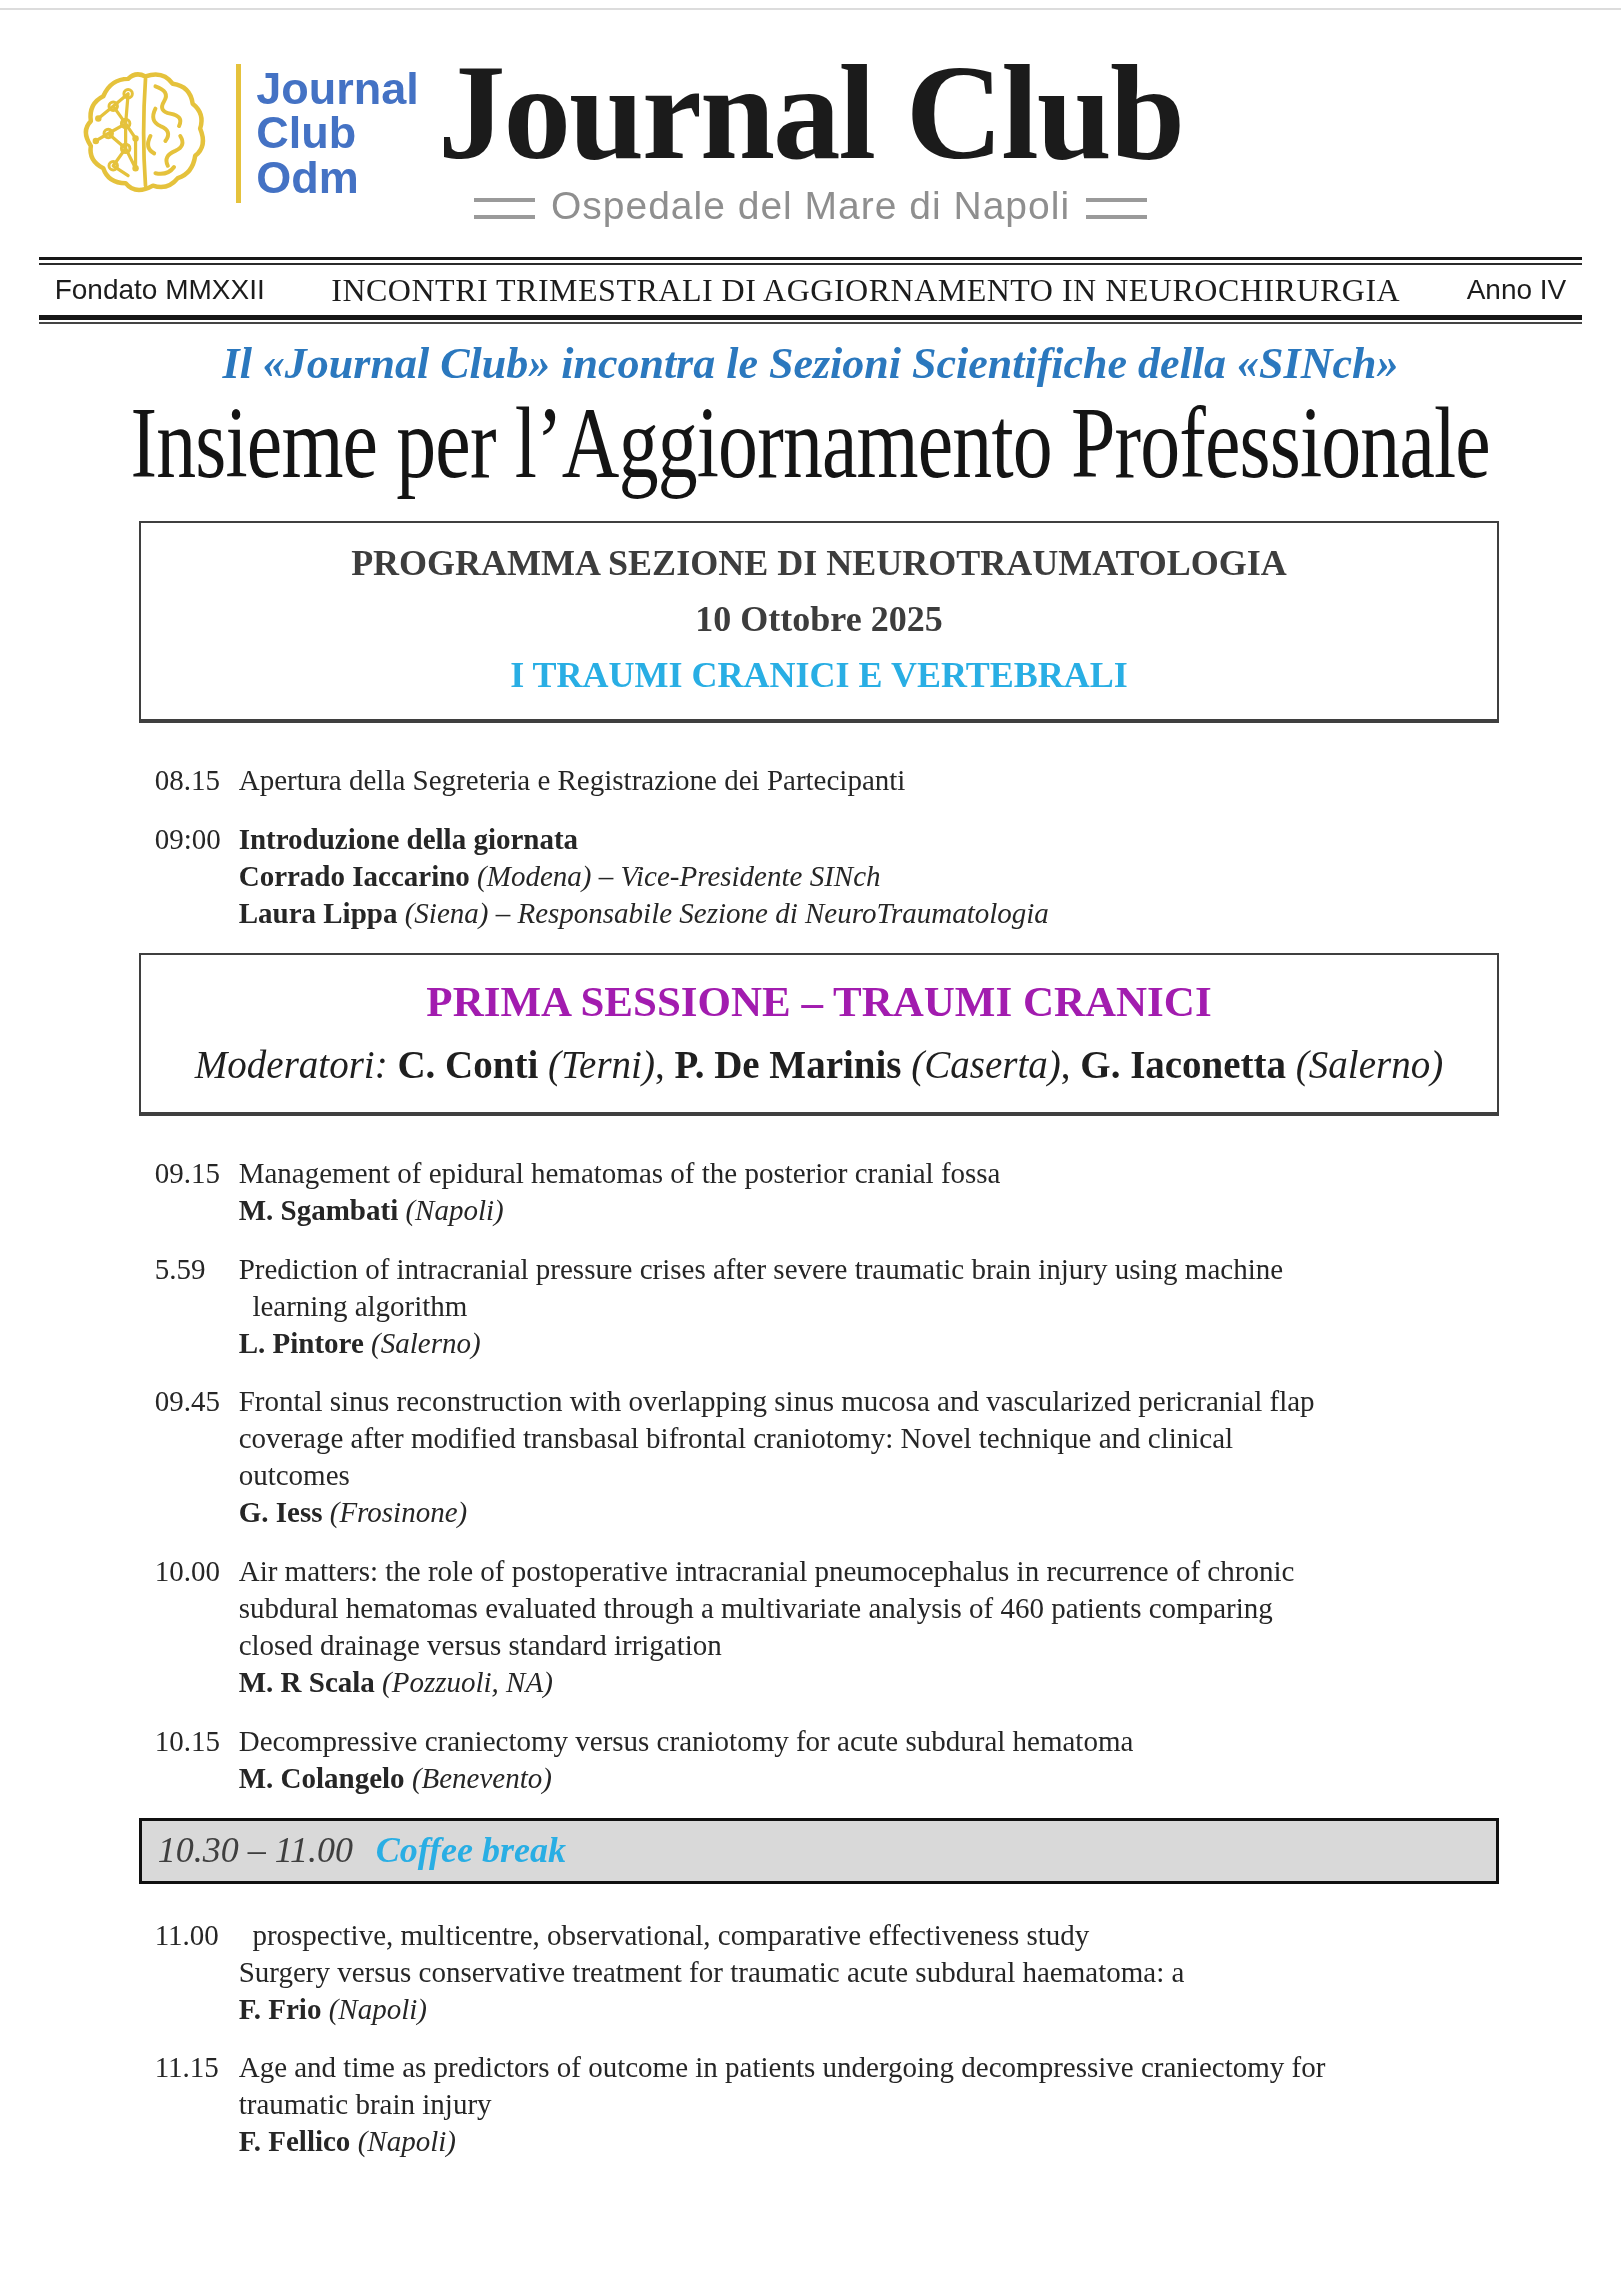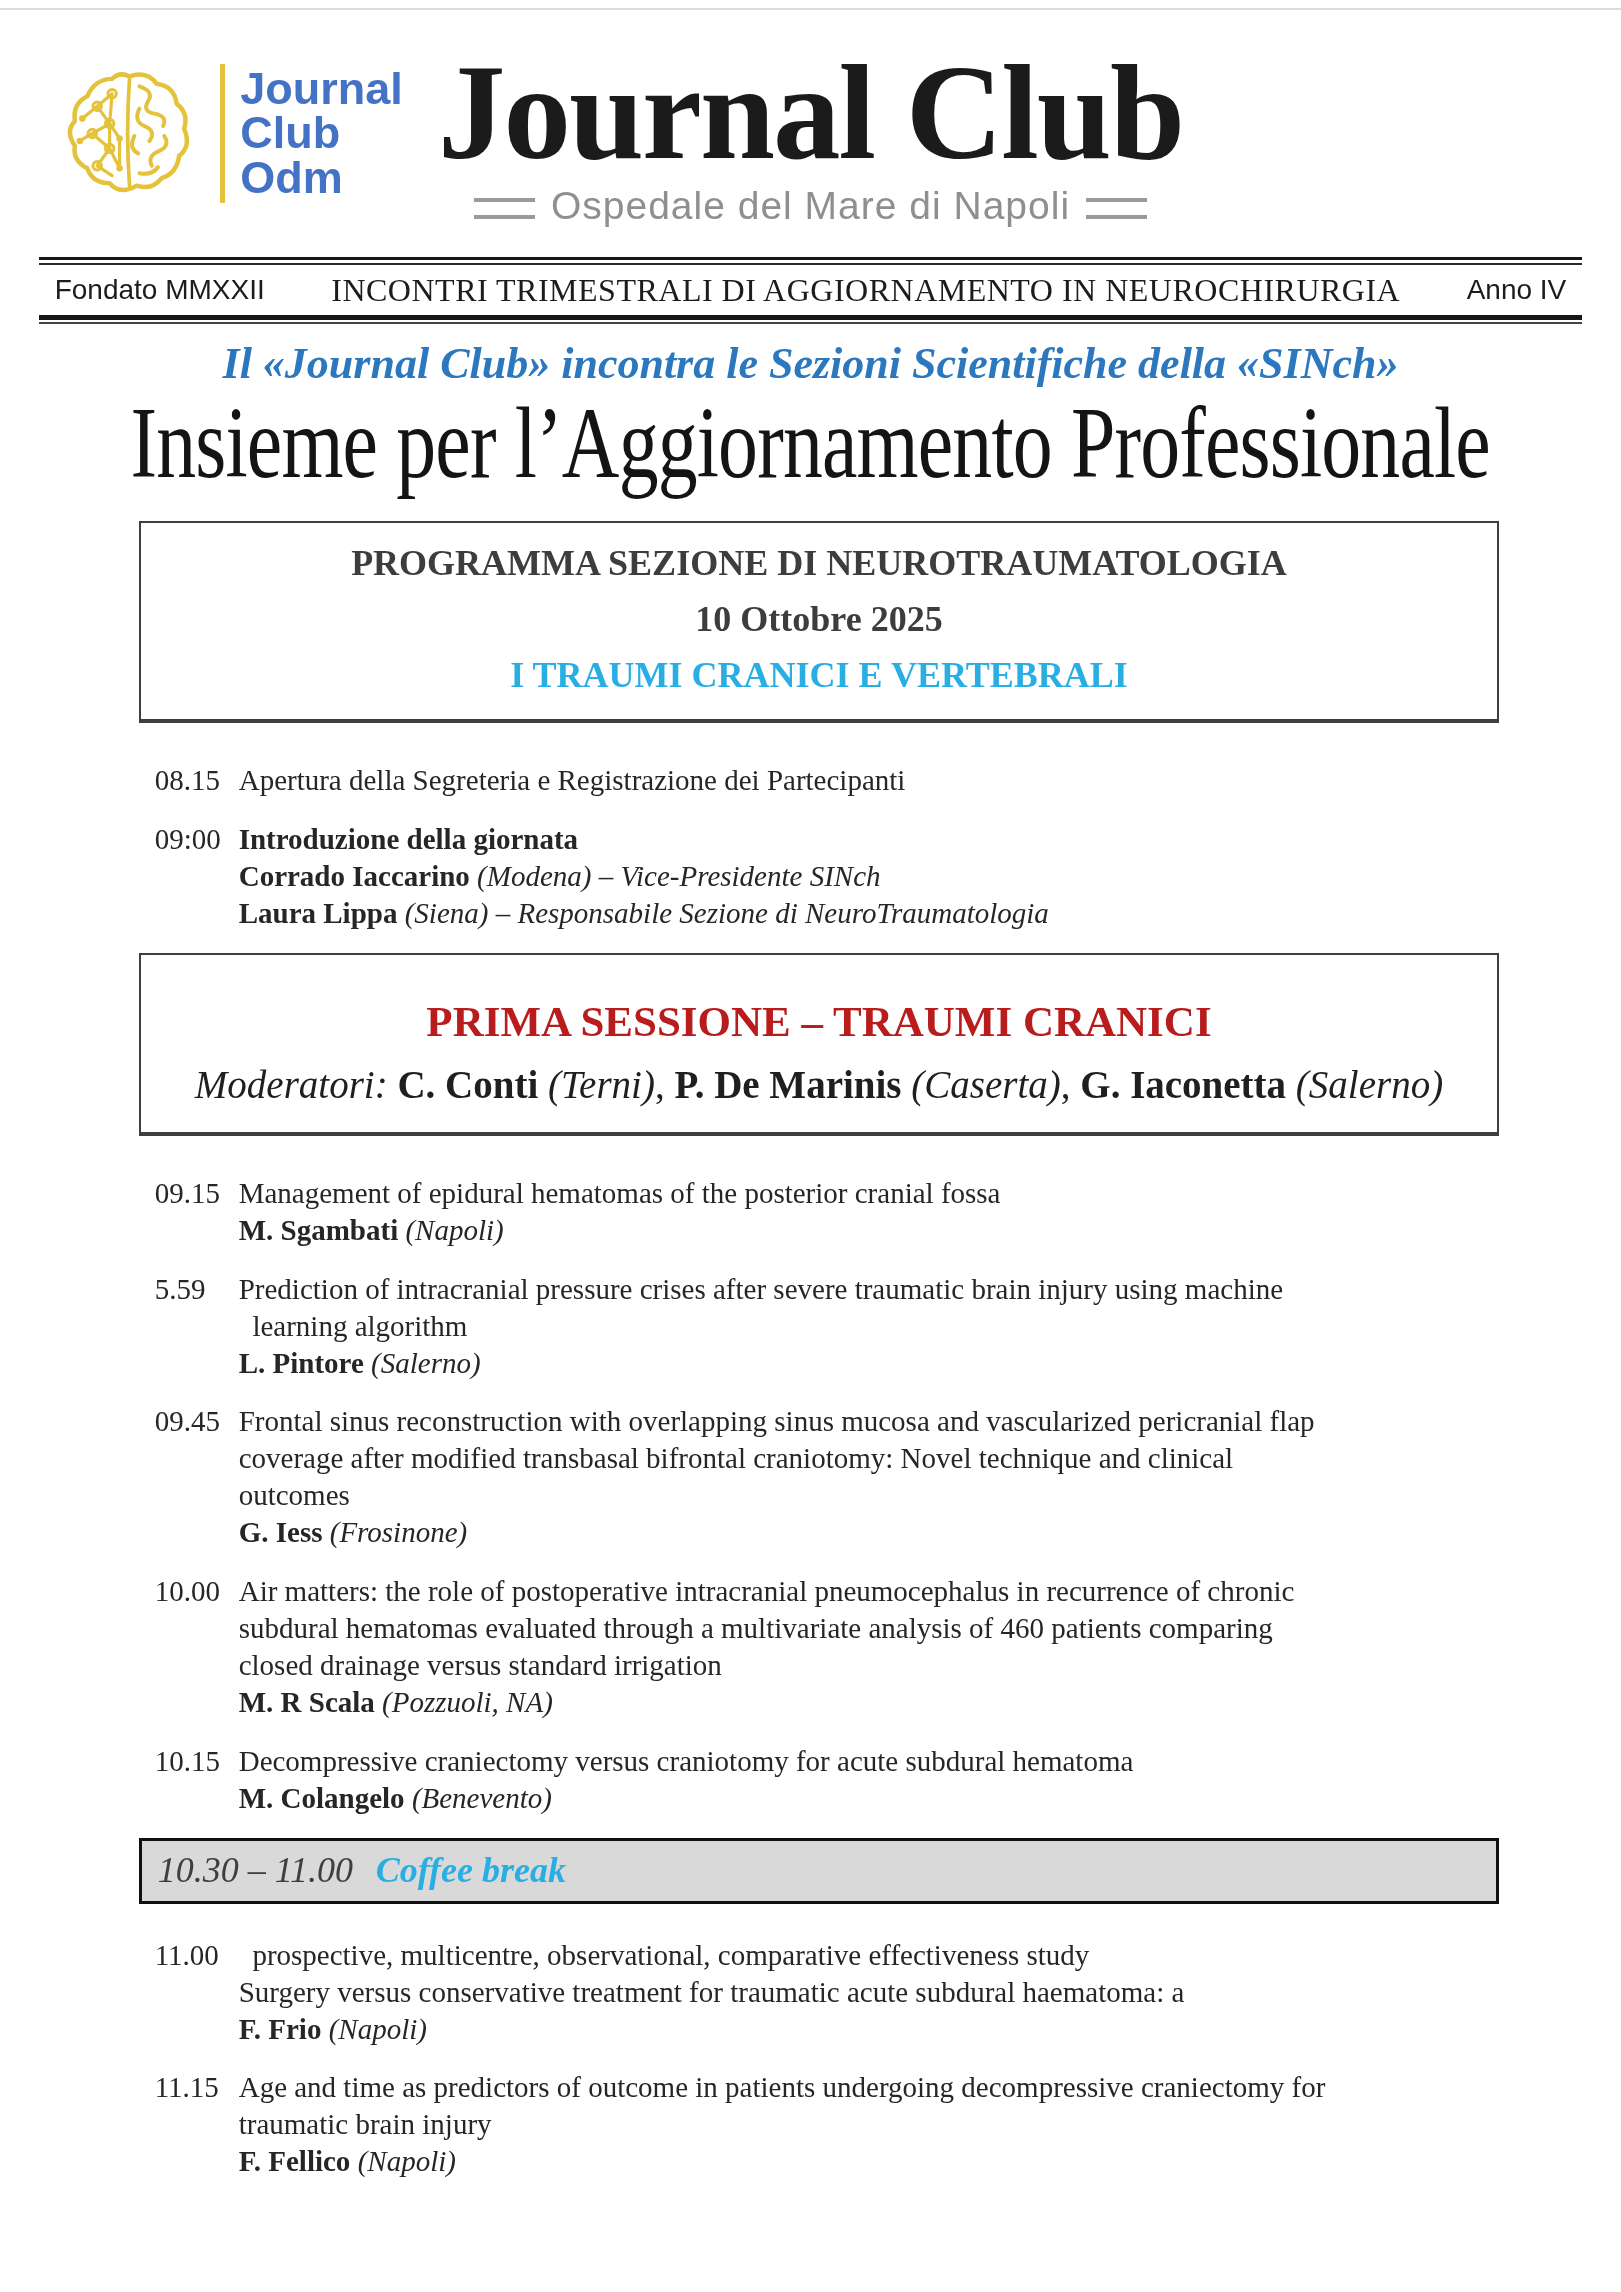--- a/index.html
+++ b/index.html
@@ -8,21 +8,21 @@
     width:1621px;height:2293px;
     background:#ffffff;
     overflow:hidden;
     font-family:"Liberation Serif", serif;
     color:#222;
   }
   .scan-line{position:absolute;top:7.8px;left:0;width:100%;height:2px;background:#dcdcdc;}
 
   
   header{position:relative;padding-top:45px;height:202px;}
-  .logo{position:absolute;left:55px;top:59px;display:flex;align-items:center;gap:15.7px;}
+  .logo{position:absolute;left:71px;top:59px;display:flex;align-items:center;gap:15.7px;}
   .logo svg{width:149px;height:149px;display:block;}
   .logo-divider{width:4.9px;height:139px;background:#E5C23C;}
   .logo-wordmark{
     font-family:"Liberation Sans", sans-serif;font-weight:700;
     font-size:45px;line-height:0.98;color:#4472C4;letter-spacing:0px;
   }
   .mast-center{text-align:center;}
   .mast-title{
     font-size:135px;font-weight:700;line-height:1.0;color:#1b1b1b;letter-spacing:-2px;
   }
@@ -75,21 +75,21 @@
   .title-line.ind{padding-left:13.7px;}
   .speaker-line .sp-name{font-weight:700;}
   .speaker-line .sp-rest{font-style:italic;}
 
   
   .session-box{
     margin:15.7px 0 39px;
     border:2.9px solid #3f3f3f;border-bottom-width:4.9px;
     text-align:center;padding:21.6px 9.8px 25.5px;
   }
-  .sb-title{font-weight:700;font-size:43px;color:#b91c1c;letter-spacing:0px;margin-top:20px;}
+  .sb-title{font-weight:700;font-size:43px;color:#a21caf;letter-spacing:0px;}
   .sb-mods{margin-top:15.7px;font-size:39px;color:#1f1f1f;}
   .sb-mods .mod-label{font-style:italic;}
   .sb-mods .mod-name{font-weight:700;}
   .sb-mods .mod-place{font-style:italic;}
 
   
   .coffee{
     margin:15.7px 0 33px;
     background:#D9D9D9;border:3.9px solid #101010;
     padding:7.8px 9.8px 9.8px 15.7px;

